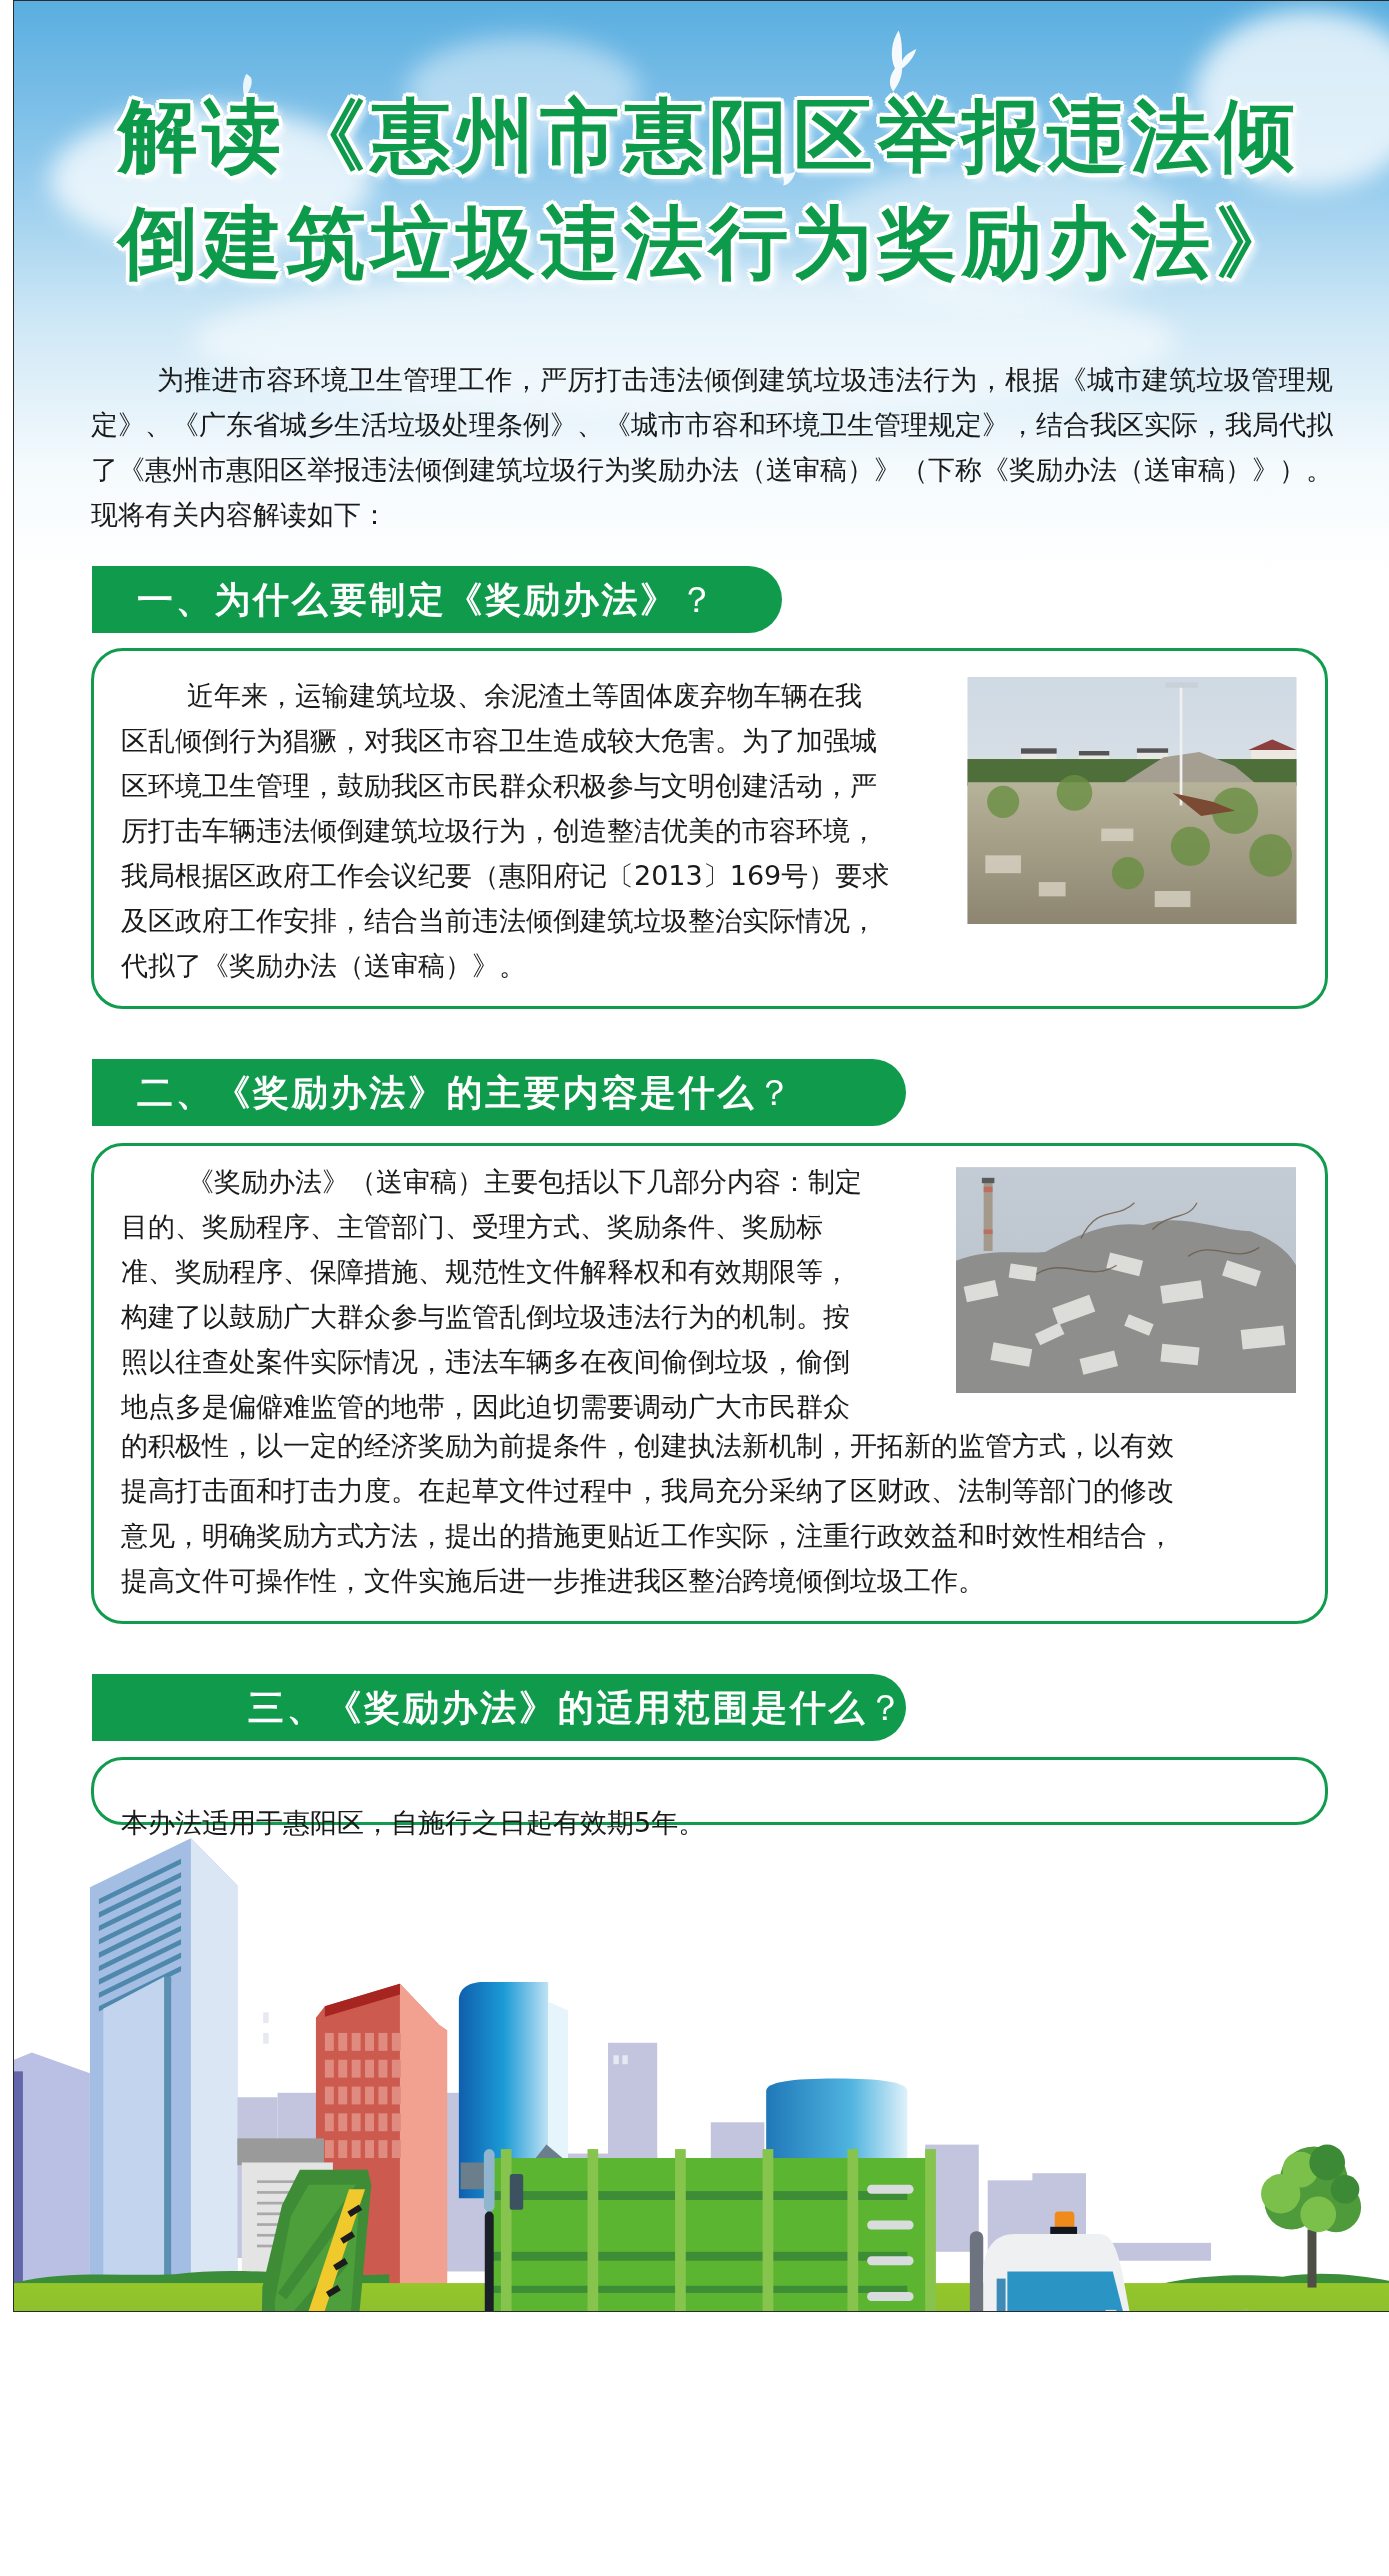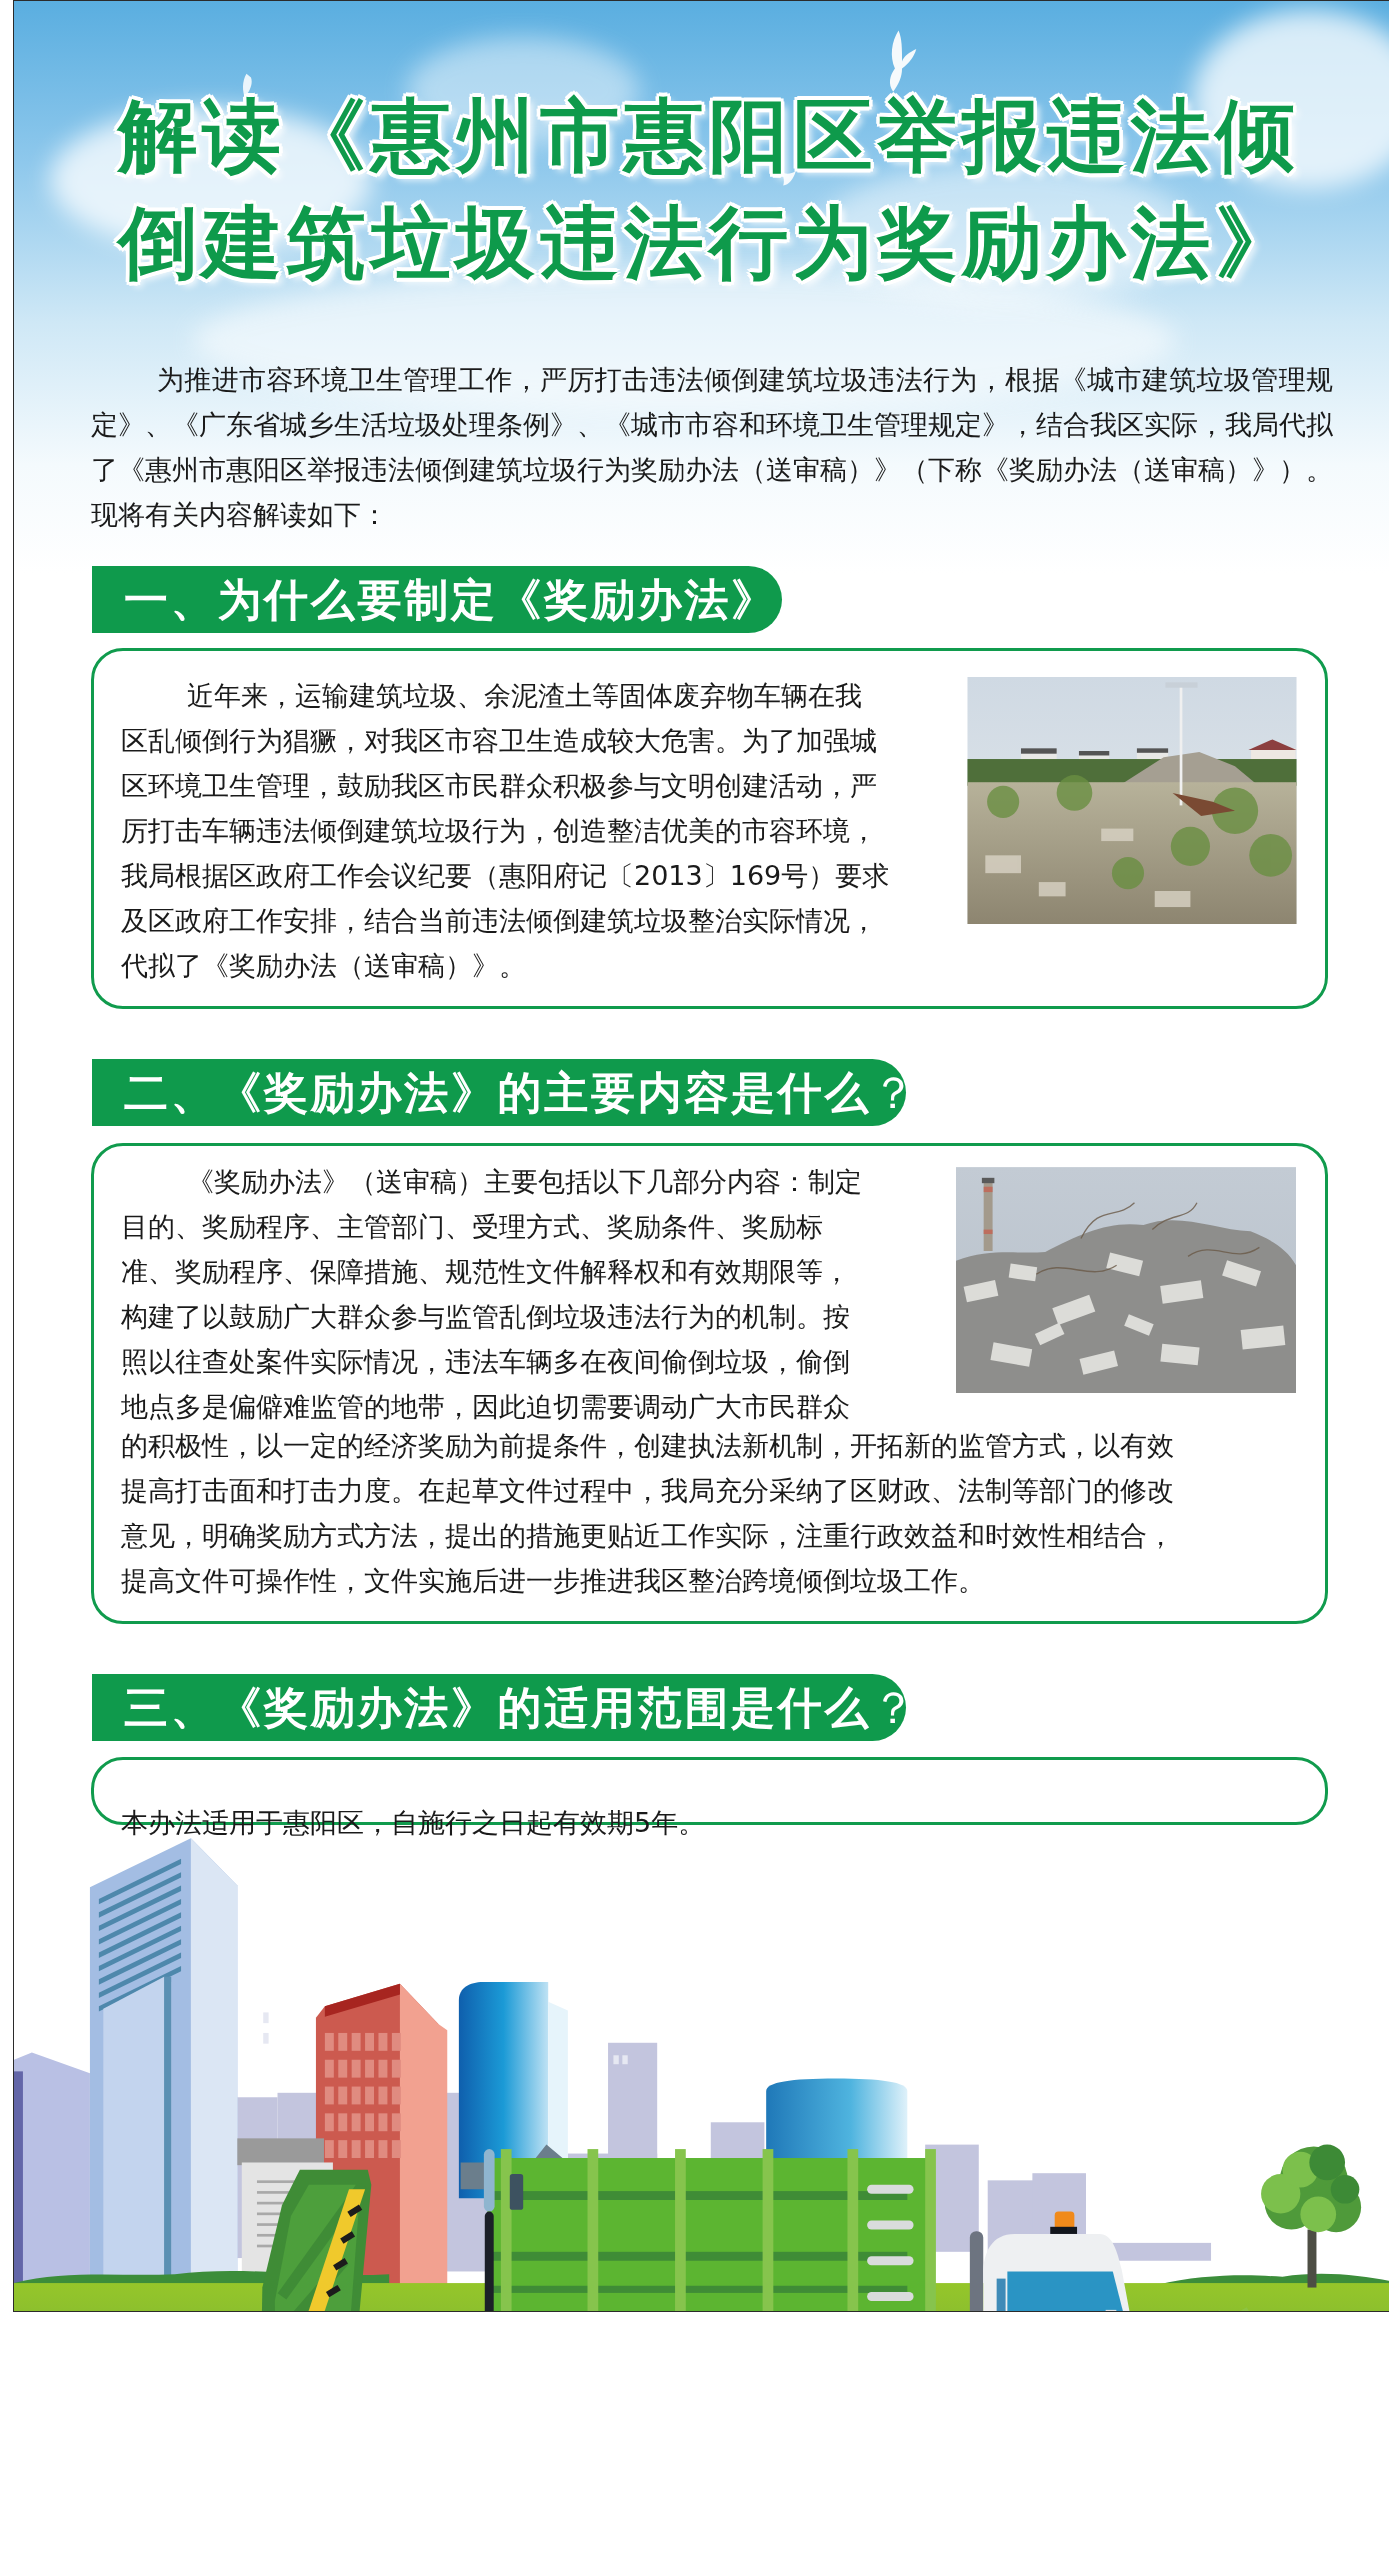--- a/index.html
+++ b/index.html
@@ -21,21 +21,21 @@
                  2.7px 2.7px 0 #fff, -2.7px -2.7px 0 #fff, 2.7px -2.7px 0 #fff, -2.7px 2.7px 0 #fff,
                  5.4px 5.4px 7.1px rgba(255,255,255,0.9); }
   .title.l1 { top: 91px; }
   .title.l2 { top: 198px; }
 
   
   .intro { position: absolute; left: 77px; top: 330px; width: 1242px; font-size: 27px; line-height: 45px; color: #1a1a1a; text-indent: 66px; text-align: justify; margin-top: 26px; }
 
   
   .sec-head { position: absolute; left: 78px; height: 67px; background: #0f9a4c; color: #fff; font-weight: bold;
-    font-size: 44px; line-height: 67px; padding-left: 32px; border-radius: 0 36px 36px 0; letter-spacing: 2.7px; white-space: nowrap; }
+    font-size: 36px; line-height: 67px; padding-left: 45px; border-radius: 0 36px 36px 0; letter-spacing: 2.7px; white-space: nowrap; }
   .sec-head .q { font-weight: normal; }
 
   
   .sec-box { position: absolute; left: 77px; width: 1237px; border: 3.6px solid #109b4d; border-radius: 32px; background: #fff; }
   .sec-text { position: absolute; font-size: 27px; line-height: 45px; color: #1a1a1a; text-align: justify; }
   .indent { display: inline-block; width: 66px; }
 
   .photo { position: absolute; overflow: hidden; }
 
   

